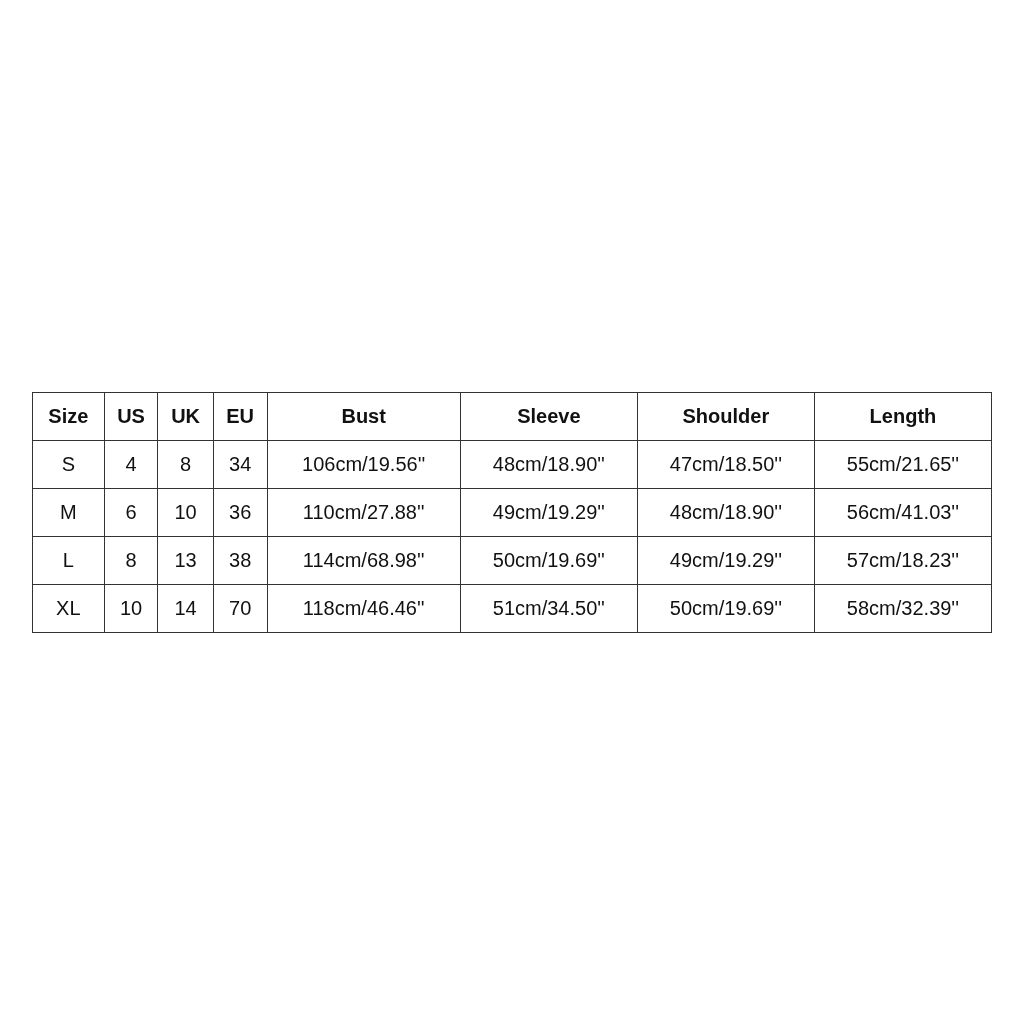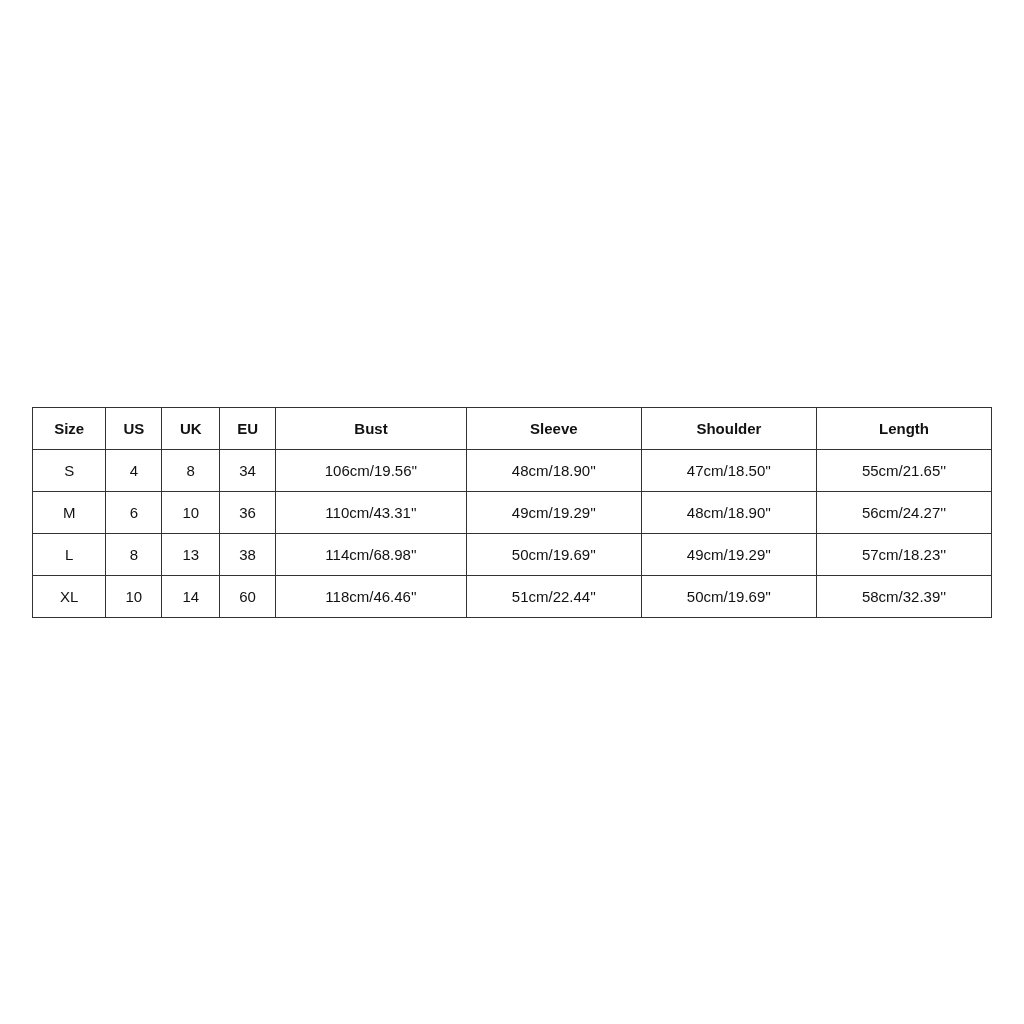--- a/index.html
+++ b/index.html
@@ -25,21 +25,21 @@
       width: 100%;
       border-collapse: collapse;
       border: 1.5px solid #333;
     }
 
     th, td {
       border: 1.5px solid #333;
       text-align: center;
       padding: 12px 4px;
       font-family: Arial, sans-serif;
-      font-size: 15px;
+      font-size: 20px;
       color: #111;
       margin-top: 21px;
     }
 
     th {
       font-weight: bold;
       background-color: #ffffff;
     }
 
     td {
@@ -80,40 +80,40 @@
           <td>106cm/19.56''</td>
           <td>48cm/18.90''</td>
           <td>47cm/18.50''</td>
           <td>55cm/21.65''</td>
         </tr>
         <tr>
           <td>M</td>
           <td>6</td>
           <td>10</td>
           <td>36</td>
-          <td>110cm/43.31''</td>
+          <td>110cm/27.88''</td>
           <td>49cm/19.29''</td>
           <td>48cm/18.90''</td>
-          <td>56cm/24.27''</td>
+          <td>56cm/41.03''</td>
         </tr>
         <tr>
           <td>L</td>
           <td>8</td>
           <td>13</td>
           <td>38</td>
           <td>114cm/68.98''</td>
           <td>50cm/19.69''</td>
           <td>49cm/19.29''</td>
           <td>57cm/18.23''</td>
         </tr>
         <tr>
           <td>XL</td>
           <td>10</td>
           <td>14</td>
-          <td>60</td>
+          <td>70</td>
           <td>118cm/46.46''</td>
-          <td>51cm/22.44''</td>
+          <td>51cm/34.50''</td>
           <td>50cm/19.69''</td>
           <td>58cm/32.39''</td>
         </tr>
       </tbody>
   </table>
 </div>
 
 </body></html>

